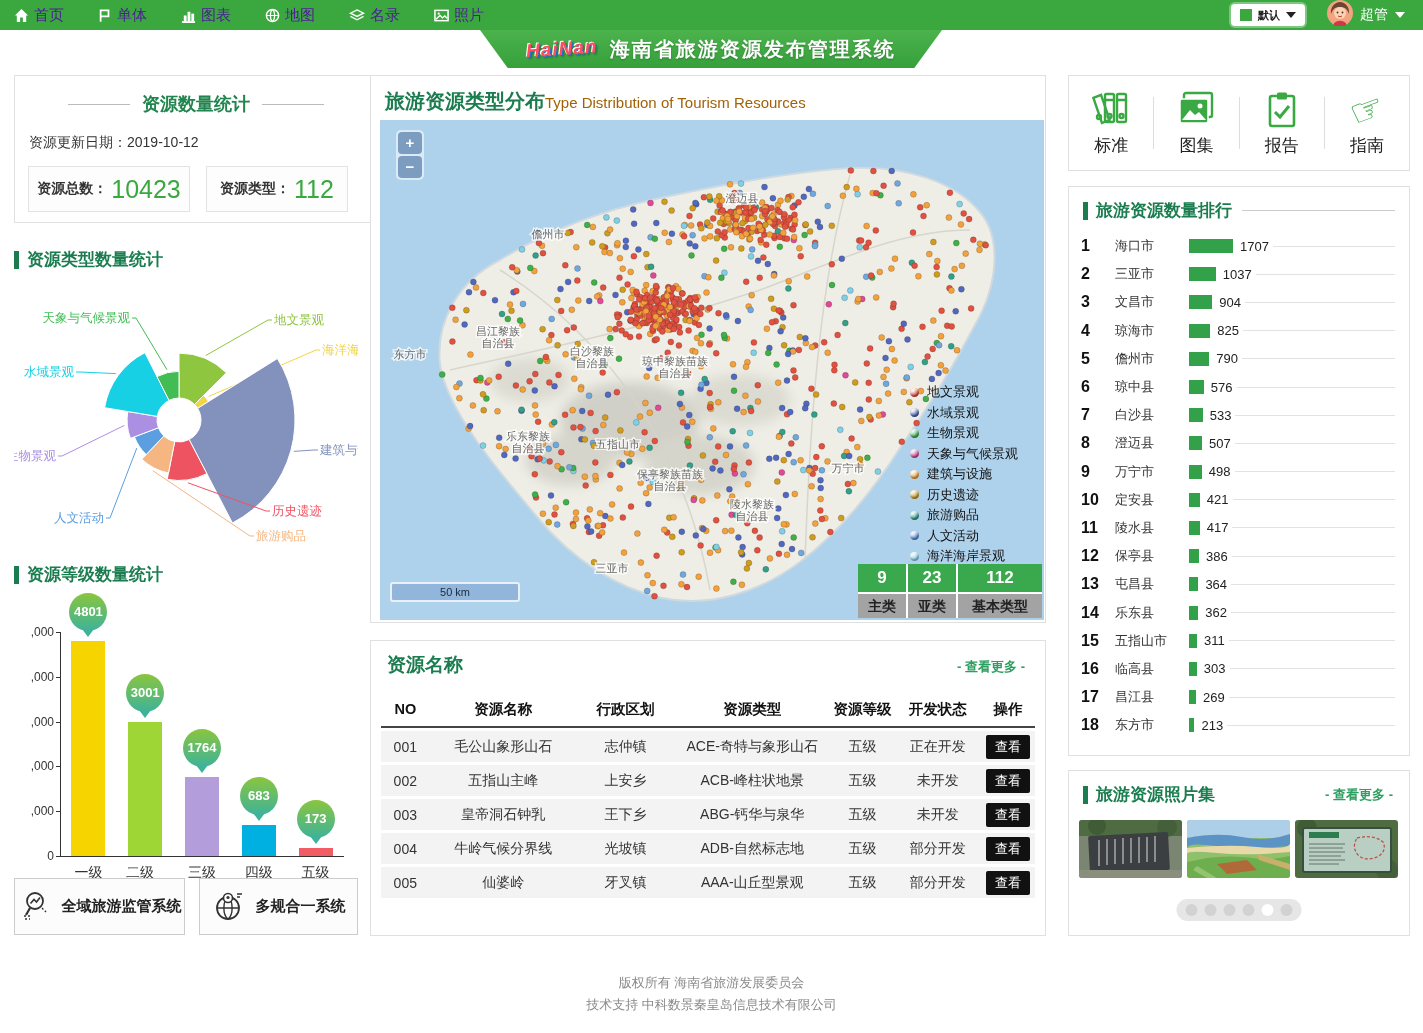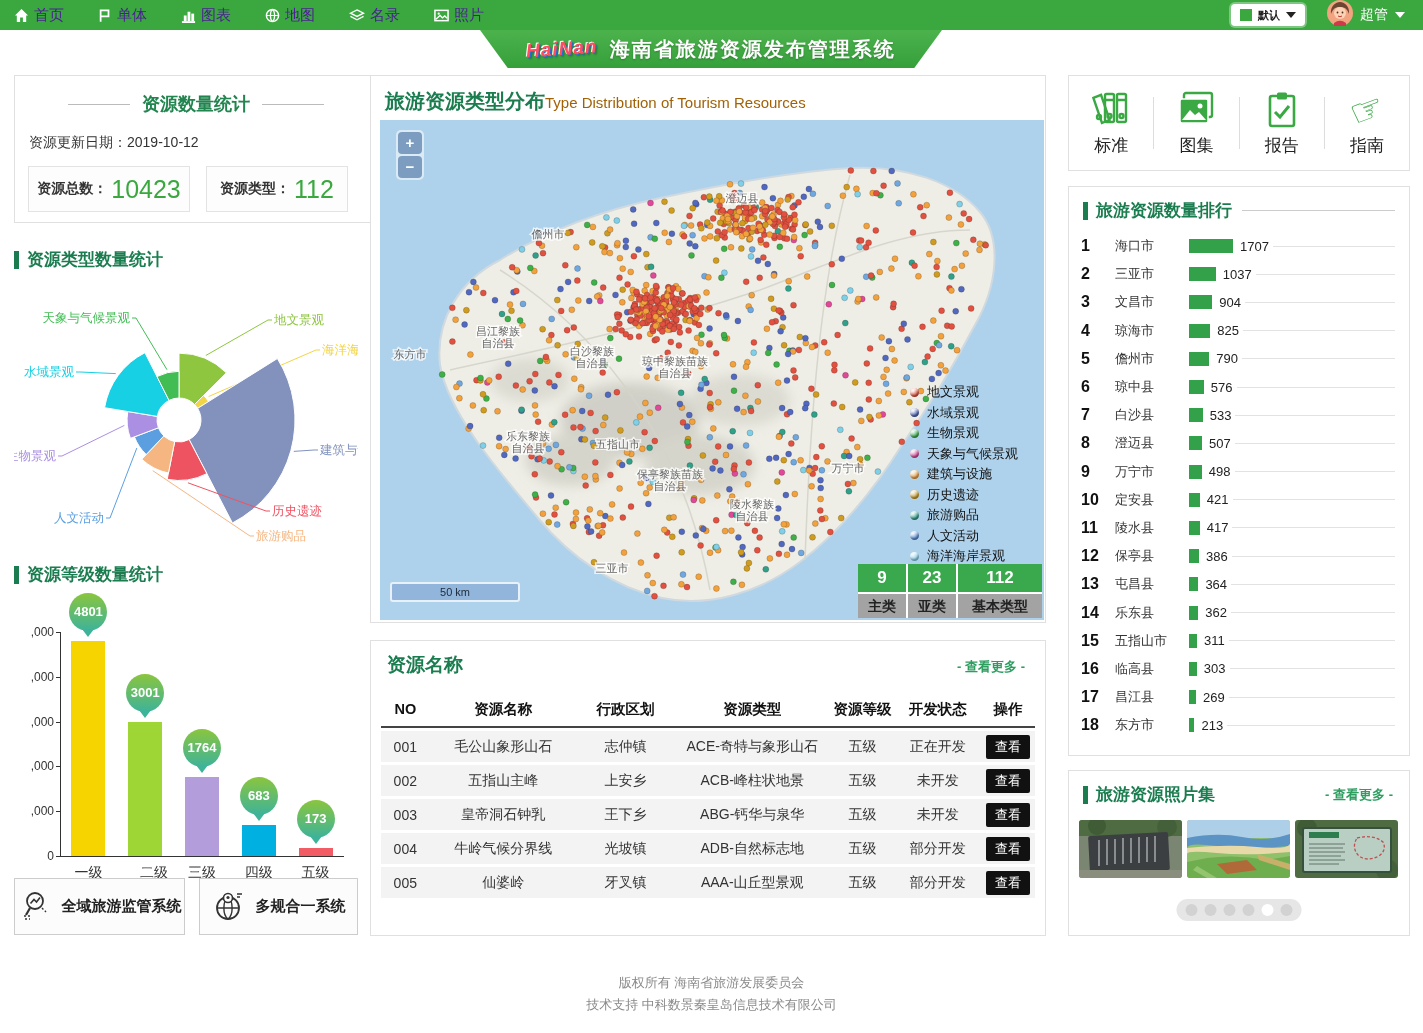--- a/index.html
+++ b/index.html
@@ -263,21 +263,21 @@
       <div style="position: absolute; left: 42px; top: 133.6px; width: 4px; height: 1px; background: rgb(51, 51, 51);"></div>
       <div class="tick-lb" style="left: 17px; top: 81.8px;">4,000</div>
       <div style="position: absolute; left: 42px; top: 88.8px; width: 4px; height: 1px; background: rgb(51, 51, 51);"></div>
       <div class="tick-lb" style="left: 17px; top: 37px;">5,000</div>
       <div style="position: absolute; left: 42px; top: 44px; width: 4px; height: 1px; background: rgb(51, 51, 51);"></div>
       <div class="lvl-bar" style="left: 57.4px; top: 52.9152px; height: 215.085px; background: rgb(245, 212, 0);"></div>
       <div class="balloon" style="left: 55.4px; top: 4.9152px;">4801</div>
       <div class="cat-lb" style="left: 44.4px;">一级</div>
       <div class="lvl-bar" style="left: 114.2px; top: 133.555px; height: 134.445px; background: rgb(158, 214, 54);"></div>
       <div class="balloon" style="left: 112.2px; top: 85.5552px;">3001</div>
-      <div class="cat-lb" style="left: 110px;">二级</div>
+      <div class="cat-lb" style="left: 96px;">二级</div>
       <div class="lvl-bar" style="left: 171px; top: 188.973px; height: 79.0272px; background: rgb(179, 157, 219);"></div>
       <div class="balloon" style="left: 169px; top: 140.973px;">1764</div>
       <div class="cat-lb" style="left: 158px;">三级</div>
       <div class="lvl-bar" style="left: 227.8px; top: 237.402px; height: 30.5984px; background: rgb(0, 176, 224);"></div>
       <div class="balloon" style="left: 225.8px; top: 189.402px;">683</div>
       <div class="cat-lb" style="left: 214.8px;">四级</div>
       <div class="lvl-bar" style="left: 284.6px; top: 260.25px; height: 7.7504px; background: rgb(242, 93, 101);"></div>
       <div class="balloon" style="left: 282.6px; top: 212.25px;">173</div>
       <div class="cat-lb" style="left: 271.6px;">五级</div>
     </div>

